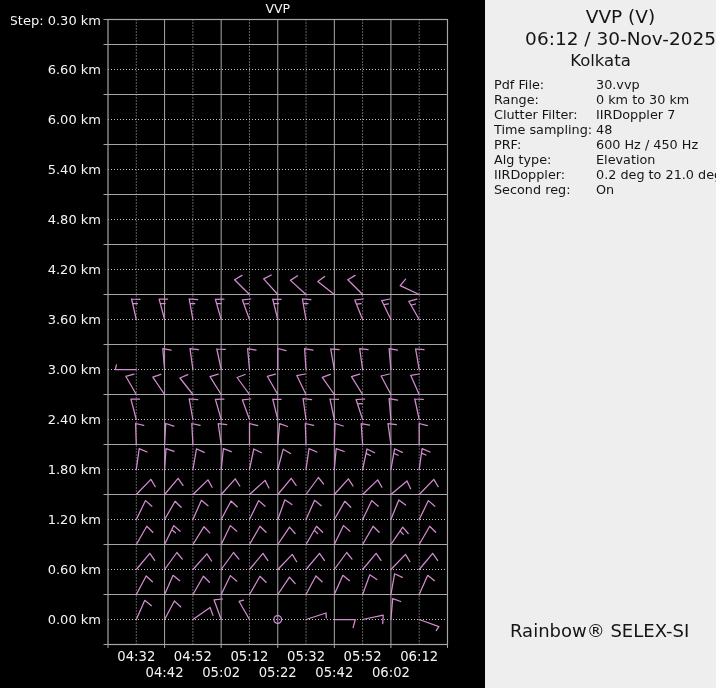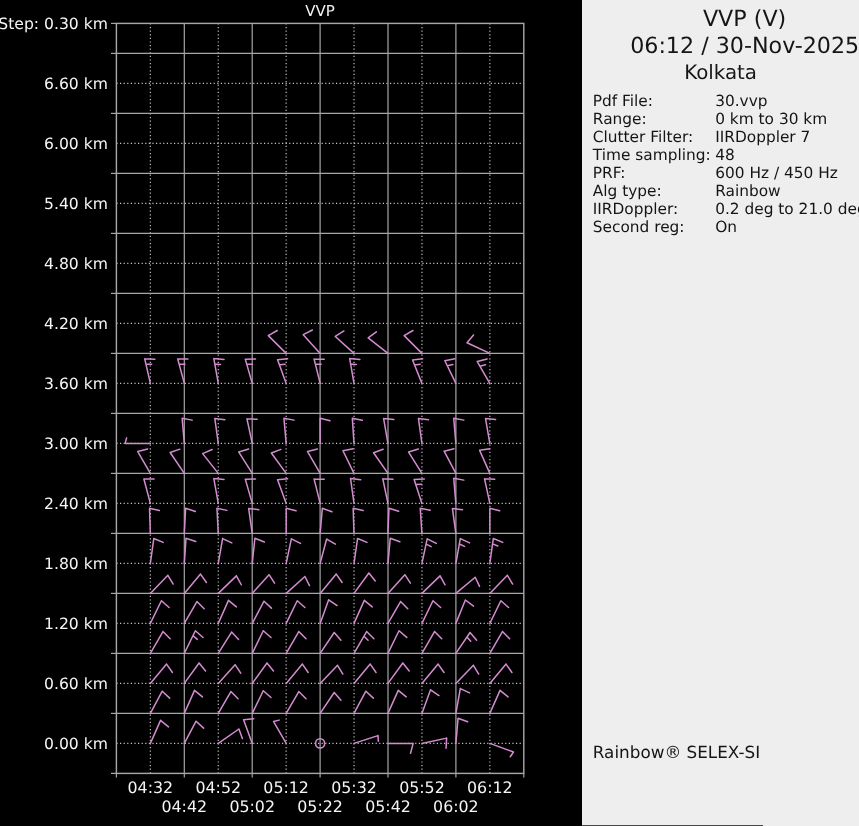--- a/index.html
+++ b/index.html
@@ -1,28 +1,28 @@
 <!DOCTYPE html>
 <html><head>
 <meta charset="utf-8">
 <style>
   html,body{margin:0;padding:0;background:#000;}
   .app{position:relative;width:716px;height:688px;overflow:hidden;
        font-family:"DejaVu Sans","Liberation Sans",sans-serif;}
-  .chart-pane{position:absolute;left:0;top:0;width:485px;height:688px;background:#000;}
+  .chart-pane{position:absolute;left:0;top:0;width:485px;height:688px;background:#000;padding-left:11px;}
   .info-pane{position:absolute;left:485px;top:0;width:231px;height:688px;background:#efeeee;color:#151515;}
   .panel-head{width:100%;text-align:center;}
   .panel-title{font-size:18.5px;margin-top:6px;padding-left:40px;}
   .panel-datetime{font-size:18.5px;margin-top:1px;text-align:right;}
   .panel-site{font-size:16.5px;margin-top:2px;text-align:center;}
   .info-rows{margin-top:7px;padding-left:9px;font-size:12.8px;}
   .info-row{display:flex;line-height:15px;white-space:nowrap;}
   .info-label{flex:0 0 auto;min-width:102px;}
   .info-value{flex:0 0 auto;}
-  .footer{position:absolute;left:9px;top:620px;font-size:14px;}
+  .footer{position:absolute;left:25px;top:620px;font-size:18px;}
 </style>
 </head>
 <body>
 
 <div class="app">
   <div class="chart-pane">
     <svg id="chart-svg" width="485" height="688" viewBox="0 0 485 688">
         <line x1="125.29166666666667" y1="19.5" x2="125.29166666666667" y2="644.5" stroke="#c2c2c2" stroke-width="1" stroke-dasharray="1 2"></line>
         <line x1="181.875" y1="19.5" x2="181.875" y2="644.5" stroke="#c2c2c2" stroke-width="1" stroke-dasharray="1 2"></line>
         <line x1="238.45833333333334" y1="19.5" x2="238.45833333333334" y2="644.5" stroke="#c2c2c2" stroke-width="1" stroke-dasharray="1 2"></line>
@@ -265,21 +265,21 @@
         <div class="info-row">
           <span class="info-label">Time sampling:</span>
           <span class="info-value">48</span>
         </div>
         <div class="info-row">
           <span class="info-label">PRF:</span>
           <span class="info-value">600 Hz / 450 Hz</span>
         </div>
         <div class="info-row">
           <span class="info-label">Alg type:</span>
-          <span class="info-value">Rainbow</span>
+          <span class="info-value">Elevation</span>
         </div>
         <div class="info-row">
           <span class="info-label">IIRDoppler:</span>
           <span class="info-value">0.2 deg to 21.0 deg</span>
         </div>
         <div class="info-row">
           <span class="info-label">Second reg:</span>
           <span class="info-value">On</span>
         </div>
       </div>

